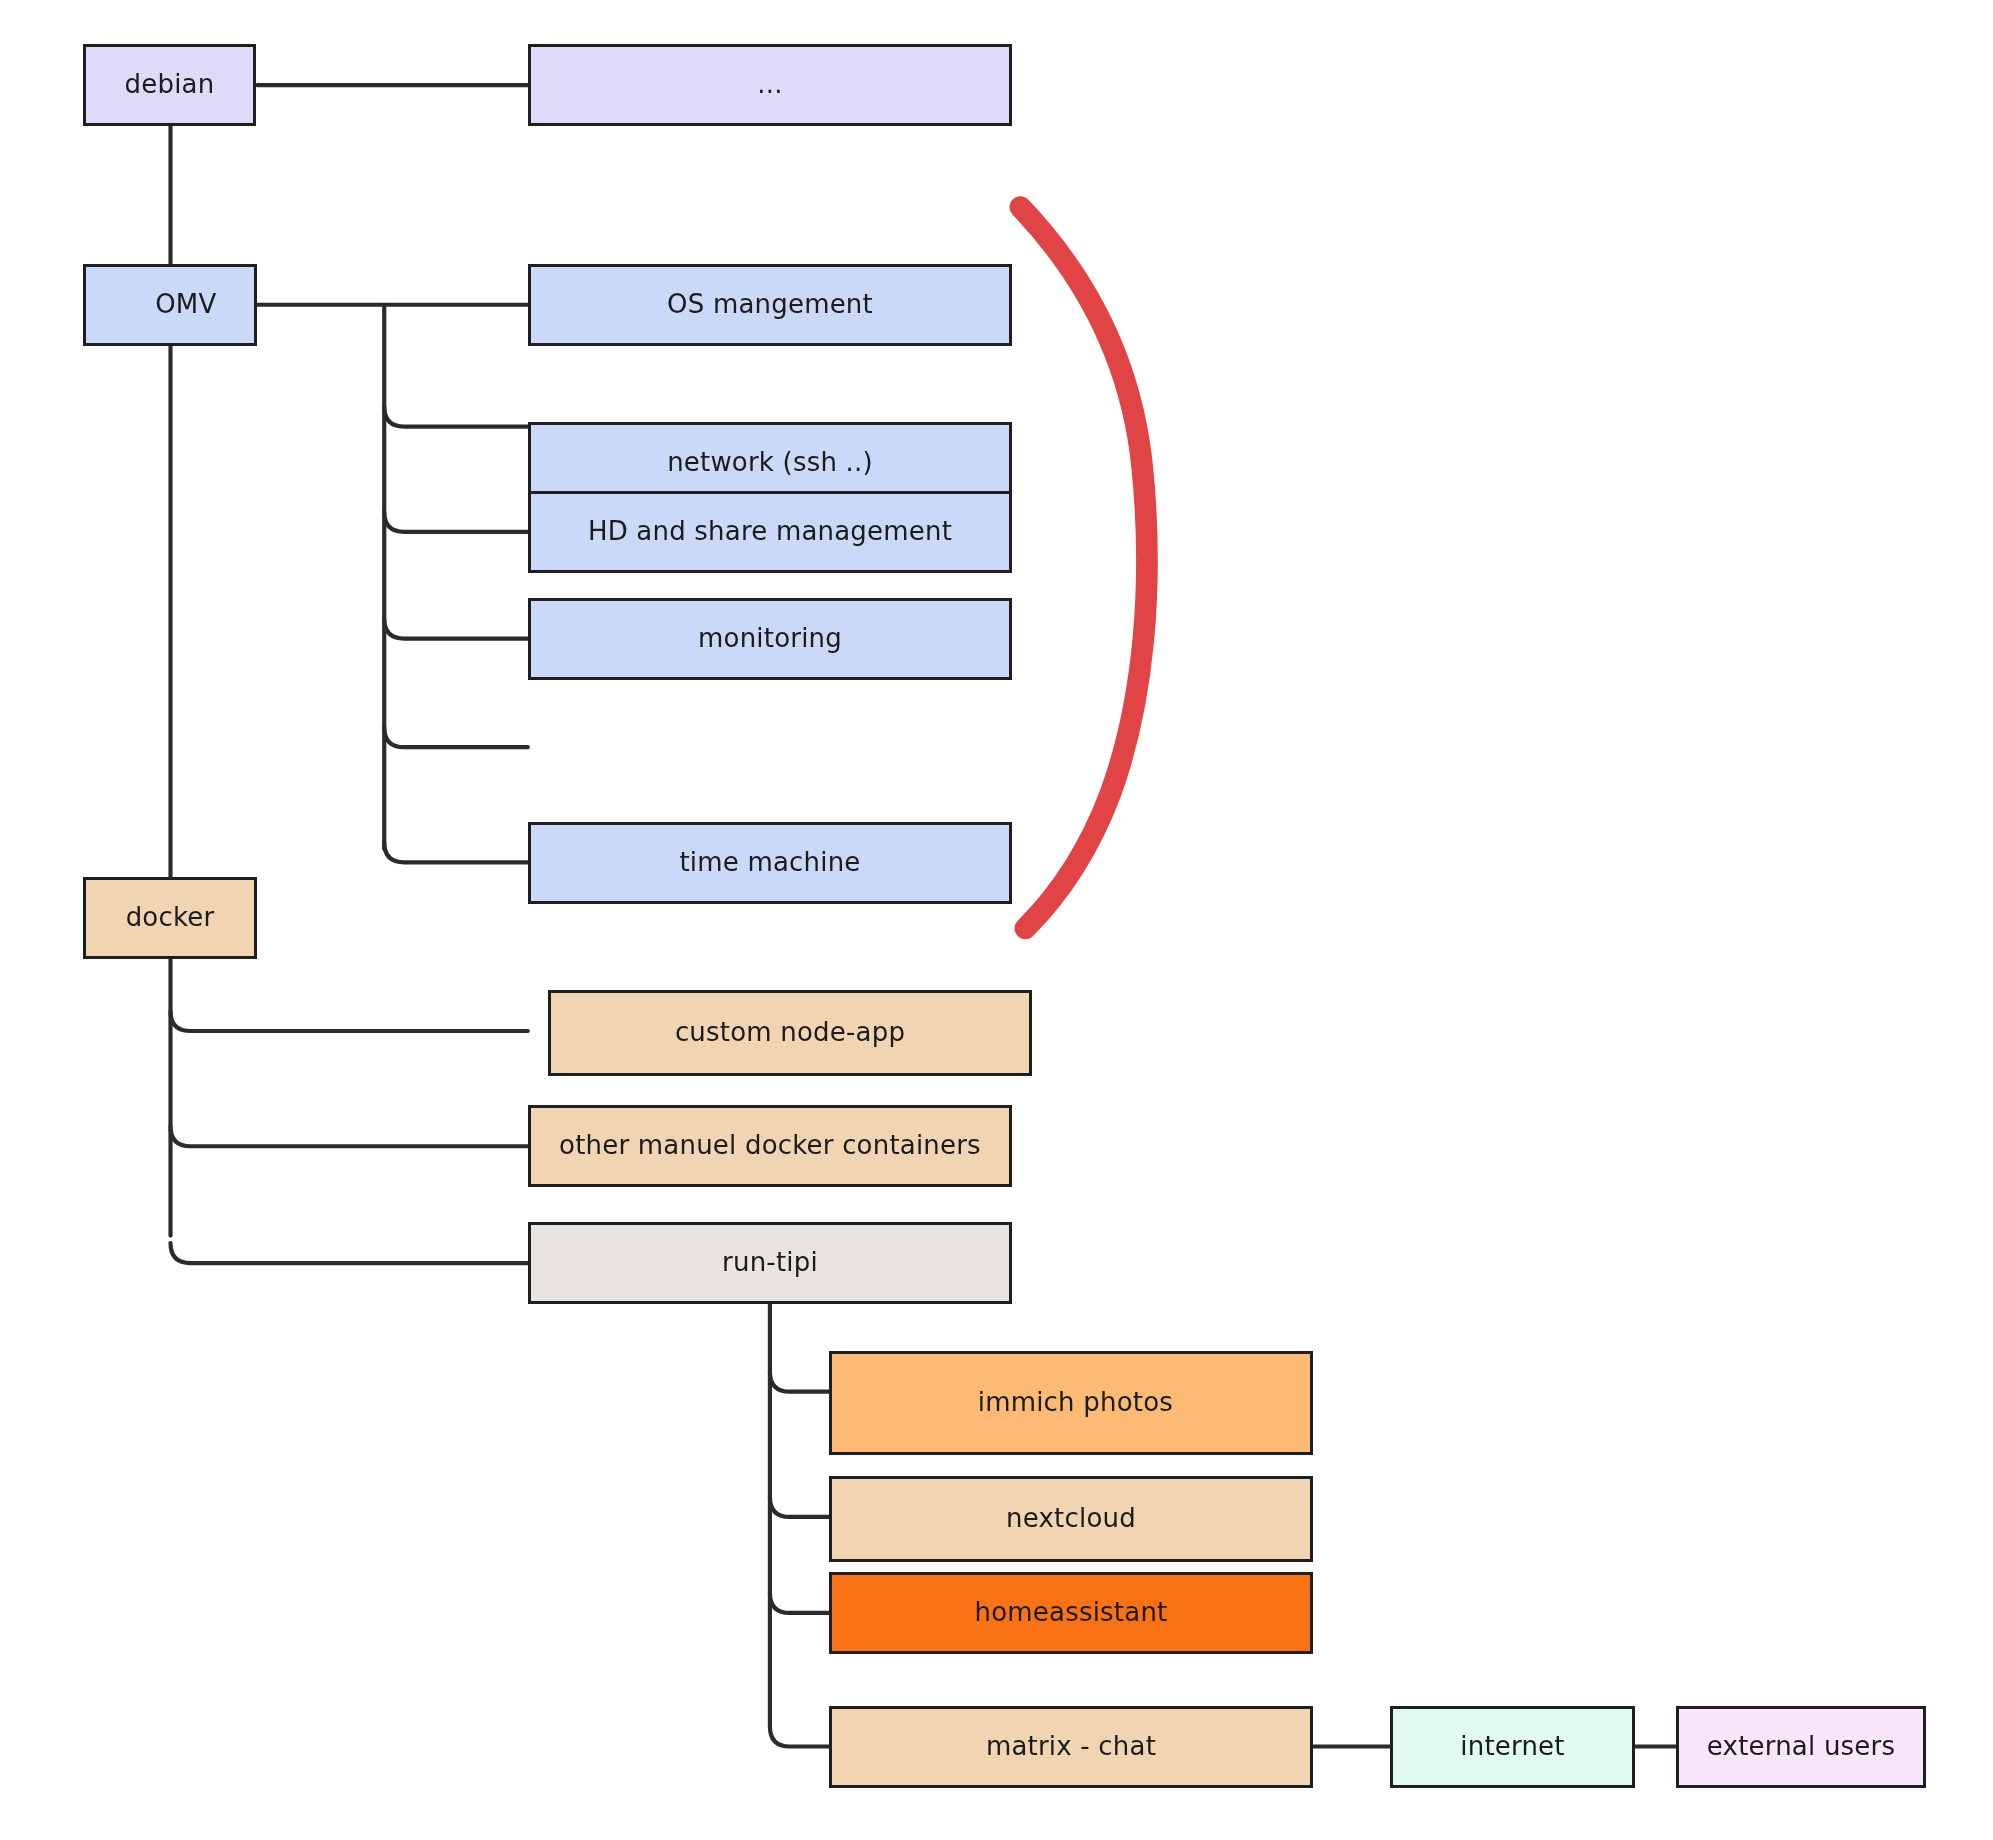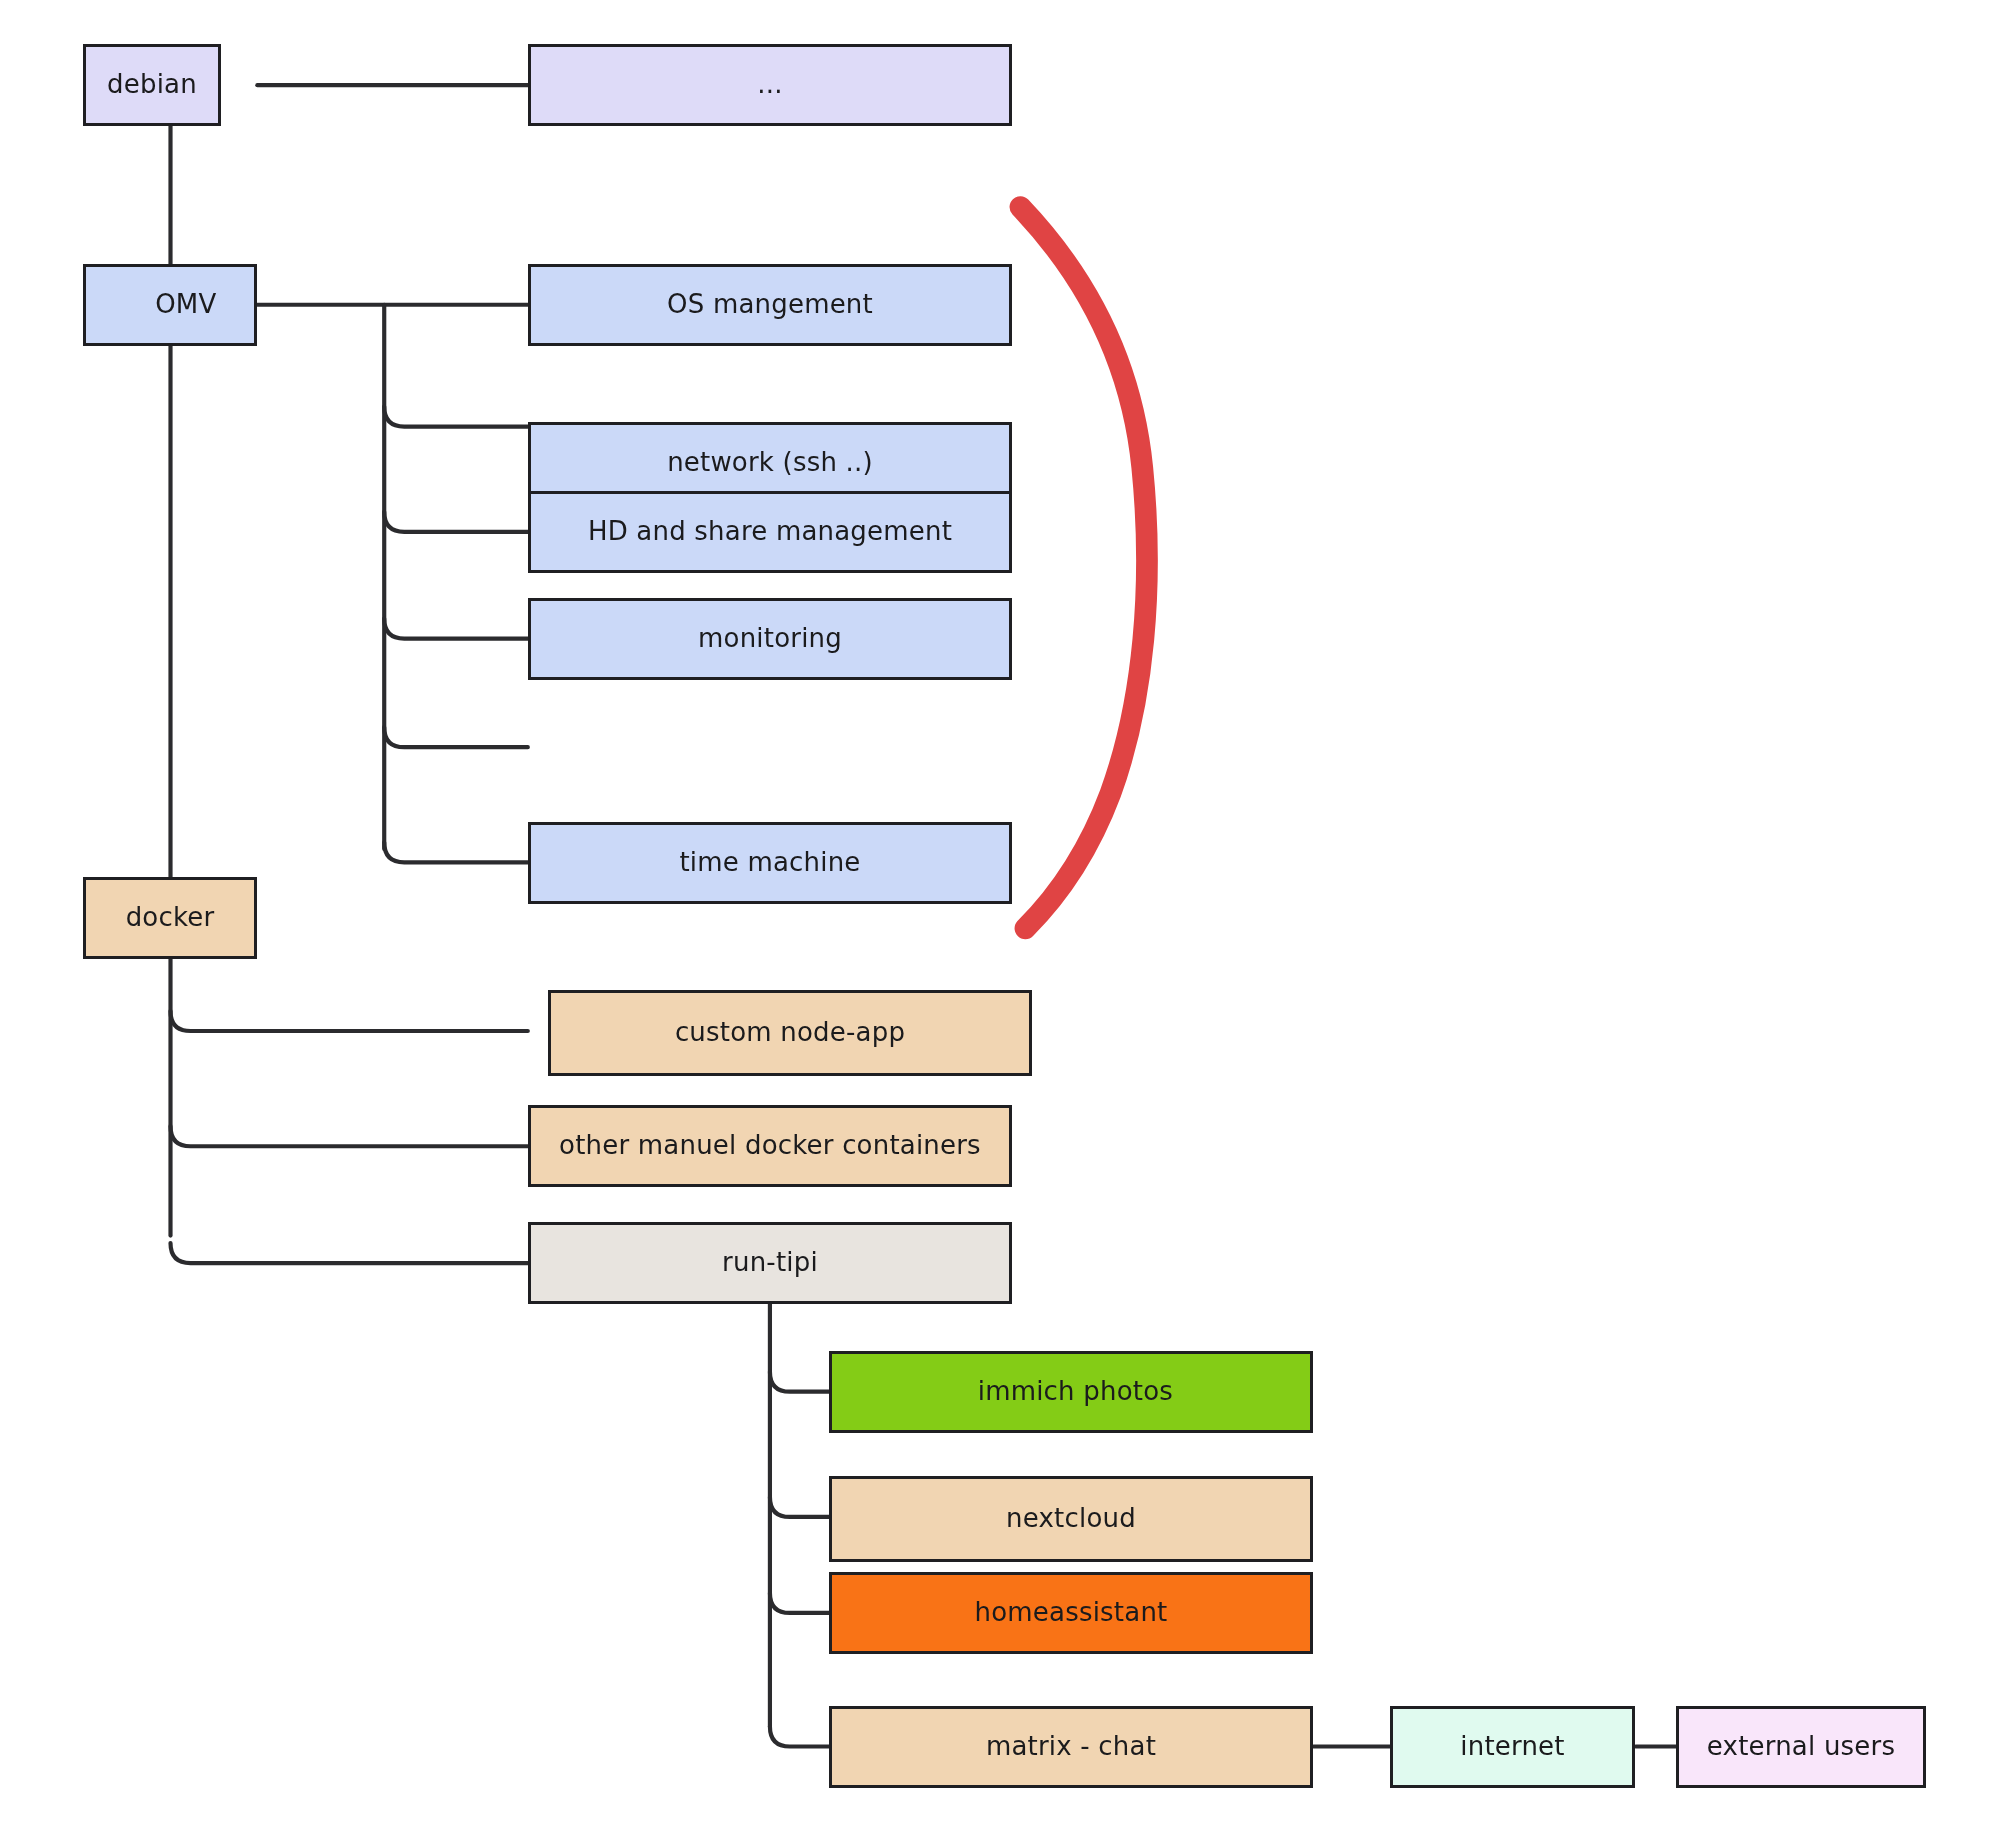--- a/index.html
+++ b/index.html
@@ -101,21 +101,21 @@
       <path d="M1959,2092 L2008,2092"></path>
     </g>
   </svg>
 
   <svg class="redbrace" viewBox="0 0 2388 2204" width="1994" height="1840" xmlns="http://www.w3.org/2000/svg">
     <path d="M1222,248 C1300,330 1355,430 1368,560
              C1382,700 1370,840 1330,950
              C1300,1030 1260,1080 1228,1112" fill="none" stroke="#E04444" stroke-width="26" stroke-linecap="round" stroke-linejoin="round"></path>
   </svg>
 
-  <div class="node" id="n-debian" style="left: 83px; top: 44px; width: 138px; height: 82px; background: rgb(222, 219, 248); border-color: rgb(31, 31, 34);">
+  <div class="node" id="n-debian" style="left: 83px; top: 44px; width: 173px; height: 82px; background: rgb(222, 219, 248); border-color: rgb(31, 31, 34);">
     <span class="label">debian</span>
   </div>
   <div class="node" id="n-dots" style="left: 528px; top: 44px; width: 484px; height: 82px; background: rgb(222, 219, 248); border-color: rgb(31, 31, 34);">
     <span class="label">...</span>
   </div>
   <div class="node" id="n-omv" style="left: 83px; top: 264px; width: 174px; height: 82px; background: rgb(203, 217, 248); border-color: rgb(31, 31, 34); padding-left: 40px;">
     <span class="label">OMV</span>
   </div>
   <div class="node" id="n-os-management" style="left: 528px; top: 264px; width: 484px; height: 82px; background: rgb(203, 217, 248); border-color: rgb(31, 31, 34);">
     <span class="label">OS mangement</span>
@@ -137,21 +137,21 @@
   </div>
   <div class="node" id="n-node-app" style="left: 528px; top: 990px; width: 484px; height: 86px; background: rgb(241, 213, 178); border-color: rgb(31, 31, 34); margin-left: 20px;">
     <span class="label">custom node-app</span>
   </div>
   <div class="node" id="n-manual-docker" style="left: 528px; top: 1105px; width: 484px; height: 82px; background: rgb(241, 213, 178); border-color: rgb(31, 31, 34);">
     <span class="label">other manuel docker containers</span>
   </div>
   <div class="node" id="n-run-tipi" style="left: 528px; top: 1222px; width: 484px; height: 82px; background: rgb(232, 228, 223); border-color: rgb(31, 31, 34);">
     <span class="label">run-tipi</span>
   </div>
-  <div class="node" id="n-immich" style="left: 829px; top: 1351px; width: 484px; height: 82px; background: #84cc16; border-color: rgb(31, 31, 34); padding-left: 17px;">
+  <div class="node" id="n-immich" style="left: 829px; top: 1351px; width: 484px; height: 104px; background: #fdba74; border-color: rgb(31, 31, 34); padding-left: 17px;">
     <span class="label">immich photos</span>
   </div>
   <div class="node" id="n-nextcloud" style="left: 829px; top: 1476px; width: 484px; height: 86px; background: rgb(241, 213, 178); border-color: rgb(31, 31, 34);">
     <span class="label">nextcloud</span>
   </div>
   <div class="node" id="n-homeassistant" style="left: 829px; top: 1572px; width: 484px; height: 82px; background: #f97316; border-color: rgb(31, 31, 34); justify-content: center;">
     <span class="label">homeassistant</span>
   </div>
   <div class="node" id="n-matrix-chat" style="left: 829px; top: 1706px; width: 484px; height: 82px; background: rgb(241, 213, 178); border-color: rgb(31, 31, 34);">
     <span class="label">matrix - chat</span>

